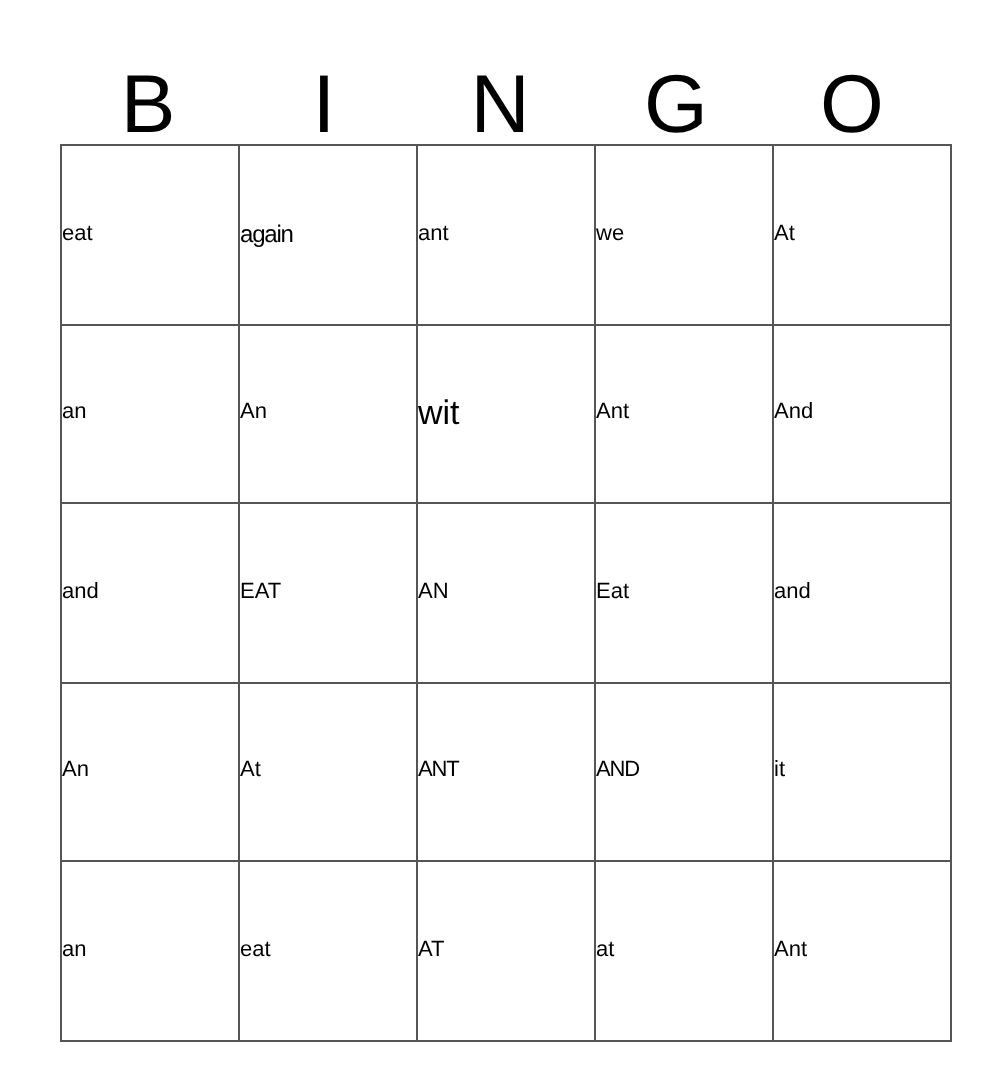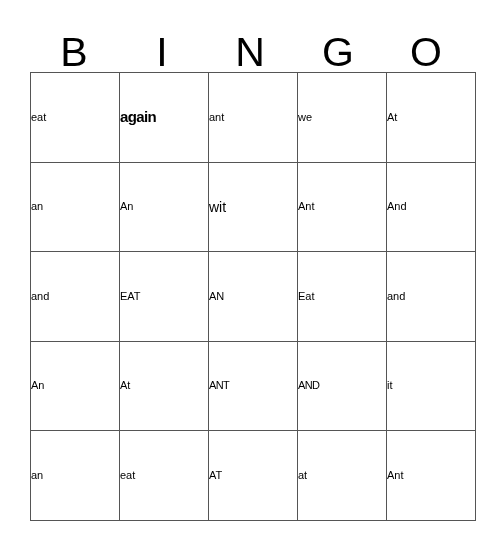--- a/index.html
+++ b/index.html
@@ -106,41 +106,41 @@
     </div>
   </div>
 
   <table id="bingo-grid">
     <tbody>
       <tr>
         <td>
             <span class="cell-text" style="font-size: 11px;">eat</span>
           </td>
         <td>
-            <span class="cell-text cell-fit" style="font-size: 15px; font-weight: bold;">again</span>
+            <span class="cell-text cell-fit" style="font-size: 12px;">again</span>
           </td>
         <td>
             <span class="cell-text" style="font-size: 11px;">ant</span>
           </td>
         <td>
             <span class="cell-text" style="font-size: 11px;">we</span>
           </td>
         <td>
             <span class="cell-text" style="font-size: 11px;">At</span>
           </td>
       </tr>
       <tr>
         <td>
             <span class="cell-text" style="font-size: 11px;">an</span>
           </td>
         <td>
             <span class="cell-text" style="font-size: 11px;">An</span>
           </td>
         <td>
-            <span class="cell-text" style="font-size: 14px;">wit</span>
+            <span class="cell-text" style="font-size: 17px;">wit</span>
           </td>
         <td>
             <span class="cell-text" style="font-size: 11px;">Ant</span>
           </td>
         <td>
             <span class="cell-text" style="font-size: 11px;">And</span>
           </td>
       </tr>
       <tr>
         <td>

